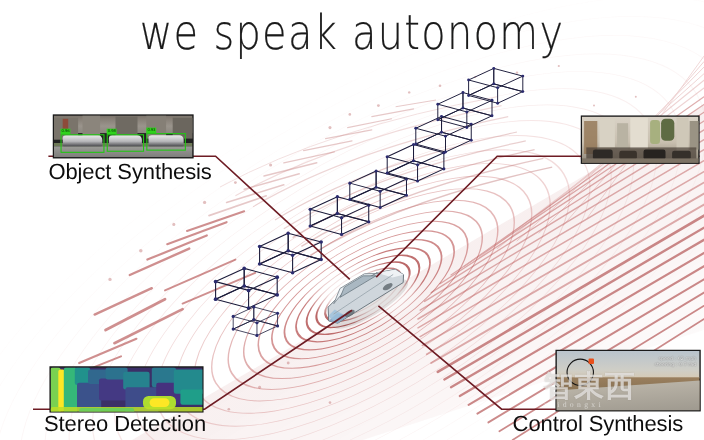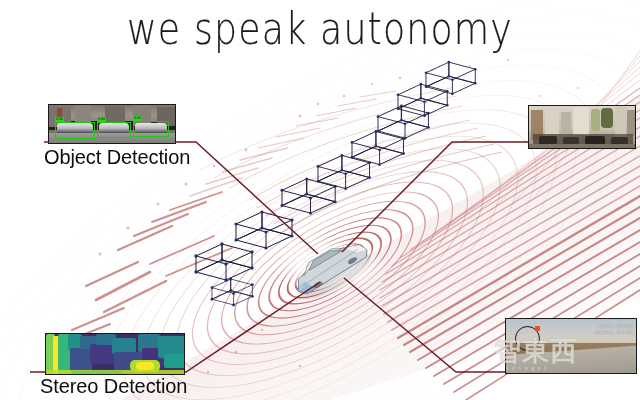--- a/index.html
+++ b/index.html
@@ -548,16 +548,17 @@
         <div>steering : 0.7 rad</div>
       </div>
     </div>
   </div>
 
   <div id="watermark">
     <div class="wm-cn">智東西</div>
     <div class="wm-sub">zhidongxi</div>
   </div>
 
-  <div class="caption" id="caption-object-detection">Object Detection</div>
+  <div class="caption" id="caption-object-detection">Object Synthesis</div>
   <div class="caption" id="caption-stereo-disparity">Stereo Detection</div>
+  <div class="caption" id="caption-control-synthesis">Control Synthesis</div>
 
 </div>
 
 </body></html>

